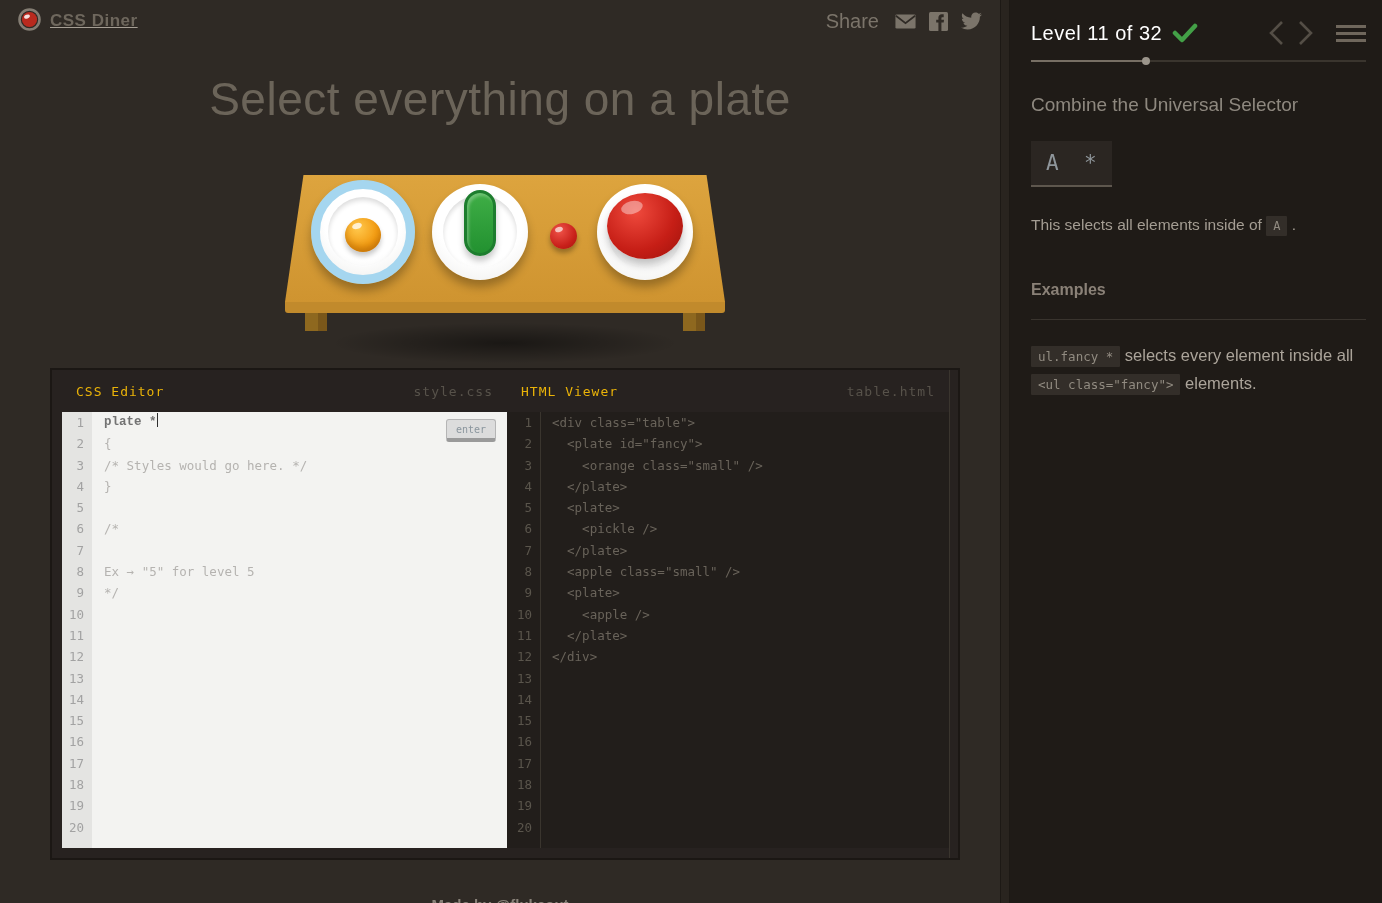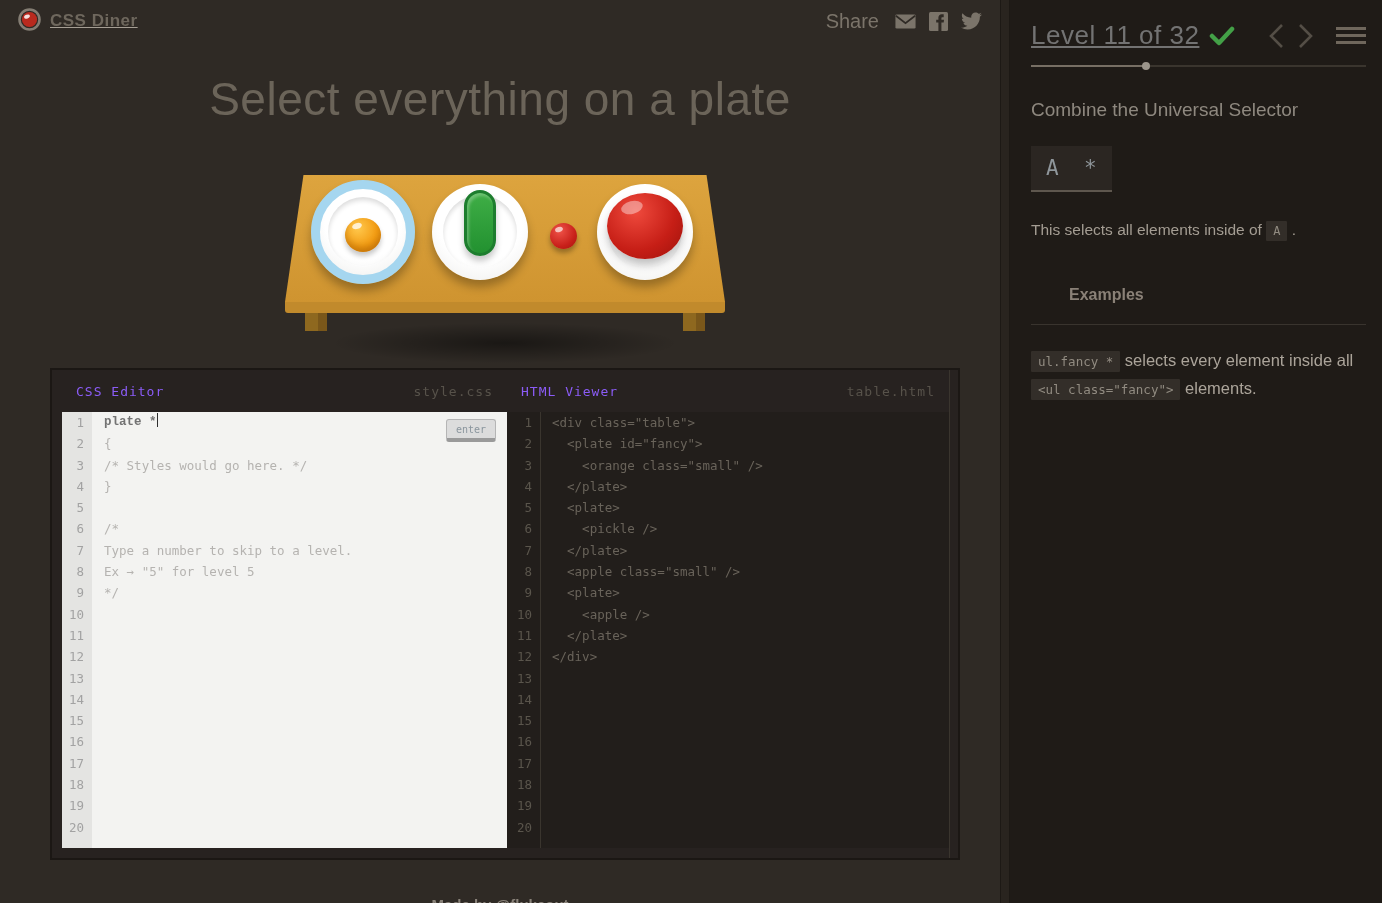--- a/index.html
+++ b/index.html
@@ -81,21 +81,21 @@
     border-radius:50%; background:rgba(255,255,255,.4); transform:rotate(-14deg); }
 
   
   #editor-panel { position:absolute; left:50px; top:368px; width:910px; height:492px;
     background:#272220; border:2px solid #1b1714; }
   .pane { position:absolute; top:0; bottom:0; }
   #css-pane  { left:10px;  width:445px; }
   #html-pane { left:455px; width:443px; border-right:1px solid #3a352e; }
   .pane-header { height:42px; display:flex; align-items:center; justify-content:space-between;
     padding:0 14px; font-size:13px; }
-  .pane-title { color:#8b5cf6; letter-spacing:1px; }
+  .pane-title { color:#eab308; letter-spacing:1px; }
   .pane-file  { color:#57524a; letter-spacing:1px; }
 
   .pane-body { position:absolute; left:0; right:0; top:42px; bottom:10px; overflow:hidden; }
   #css-body  { background:#f3f3f1; }
   #html-body { background:#221e1b; }
   #css-body::before { content:''; position:absolute; left:0; top:0; bottom:0; width:30px; background:#e4e4e2; }
   #html-body::before { content:''; position:absolute; left:0; top:0; bottom:0; width:33px; border-right:1px solid #3a352e; }
 
   .code-line { position:relative; display:flex; height:21.3px; line-height:21.3px;
     font-family:"DejaVu Sans Mono", monospace; font-size:12.5px; white-space:pre; }
@@ -121,21 +121,21 @@
     font-size:15px; font-weight:bold; color:#8a837a; }
 
   
   #scroll-strip { position:absolute; left:1000px; top:0; width:10px; height:903px;
     background:#29241f; border-left:1px solid #1d1915; border-right:1px solid #1d1915; }
 
   
   #sidebar { position:absolute; left:1010px; top:0; width:372px; height:903px;
     background:#1f1b17; padding:0 16px 0 21px; }
   #level-row { display:flex; align-items:center; margin-top:20px; }
-  #level-text { font-size:26px; color:#737373; letter-spacing:.5px;text-decoration:underline; }
+  #level-text { font-size:20px; color:#ffffff; letter-spacing:.5px; }
   #level-check { margin-left:10px; display:flex; }
   #level-nav { margin-left:auto; display:flex; align-items:center; gap:14px; }
   .nav-chevron { cursor:pointer; display:flex; }
   #menu-btn { width:30px; cursor:pointer; margin-left:8px; }
   #menu-btn div { height:3px; background:#6f675c; margin:4px 0; }
 
   #progress-track { position:relative; margin-top:14px; height:2px; background:#3a352e; }
   #progress-fill { position:absolute; left:0; top:0; height:2px; background:#776f64; }
   #progress-thumb { position:absolute; top:-3px; width:8px; height:8px; border-radius:50%;
     background:#9b958b; transform:translateX(-50%); }
@@ -143,21 +143,21 @@
   #lesson-heading { margin-top:32px; font-size:19px; color:#8e887f; }
 
   #selector-box { display:inline-block; margin-top:25px; padding:10px 15px;
     background:#2b2622; font-family:"DejaVu Sans Mono", monospace; font-size:21px;
     color:#8f969b; box-shadow:0 2px 0 #5e574e; white-space:pre; }
 
   .side-para { margin-top:27px; font-size:15.5px; line-height:25px; color:#a49d93; }
   .chip { font-family:"DejaVu Sans Mono", monospace; font-size:12px; color:#918b81;
     background:#332e29; padding:3px 7px; border-radius:1px; }
 
-  #examples-heading { margin-top:42px; font-size:16px; font-weight:bold; color:#8a8177;margin-left:38px; }
+  #examples-heading { margin-top:42px; font-size:16px; font-weight:bold; color:#8a8177; }
   .example-para { margin-top:22px; font-size:16.5px; line-height:27px; color:#aba49a; }
   .example-divider { margin-top:20px; border-top:1px solid #39342e; }
   .example-para .chip { font-size:12.5px; }
 </style>
 </head>
 <body>
 
 <div id="main-col">
 
   <div id="main-header">
@@ -222,21 +222,21 @@
       </div>
       <div class="pane-body" id="css-body">
         <button id="enter-btn">enter</button>
         <div id="css-lines">
             <div class="code-line active"><span class="ln">1</span><span class="lt">plate *<span class="cursor"></span></span></div>
             <div class="code-line"><span class="ln">2</span><span class="lt">{</span></div>
             <div class="code-line"><span class="ln">3</span><span class="lt">/* Styles would go here. */</span></div>
             <div class="code-line"><span class="ln">4</span><span class="lt">}</span></div>
             <div class="code-line"><span class="ln">5</span><span class="lt"></span></div>
             <div class="code-line"><span class="ln">6</span><span class="lt">/*</span></div>
-            <div class="code-line"><span class="ln">7</span><span class="lt">Type a number to skip to a level.</span></div>
+            <div class="code-line"><span class="ln">7</span></div>
             <div class="code-line"><span class="ln">8</span><span class="lt">Ex → "5" for level 5</span></div>
             <div class="code-line"><span class="ln">9</span><span class="lt">*/</span></div>
             <div class="code-line"><span class="ln">10</span><span class="lt"></span></div>
             <div class="code-line"><span class="ln">11</span><span class="lt"></span></div>
             <div class="code-line"><span class="ln">12</span><span class="lt"></span></div>
             <div class="code-line"><span class="ln">13</span><span class="lt"></span></div>
             <div class="code-line"><span class="ln">14</span><span class="lt"></span></div>
             <div class="code-line"><span class="ln">15</span><span class="lt"></span></div>
             <div class="code-line"><span class="ln">16</span><span class="lt"></span></div>
             <div class="code-line"><span class="ln">17</span><span class="lt"></span></div>

